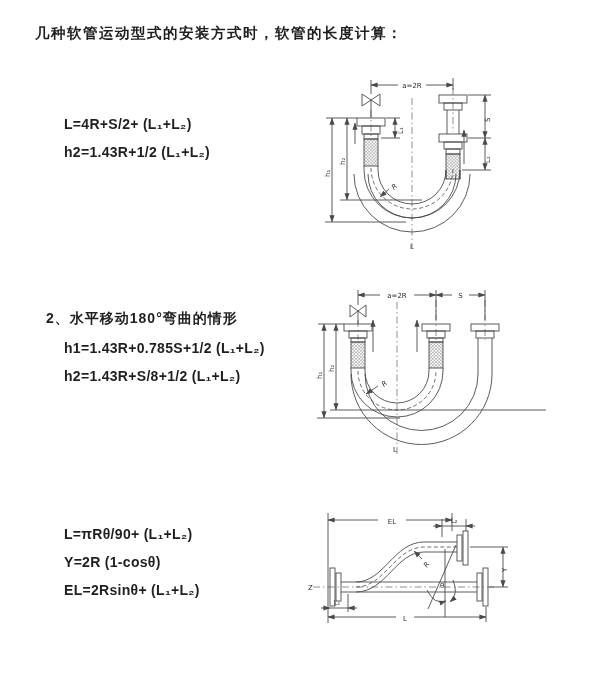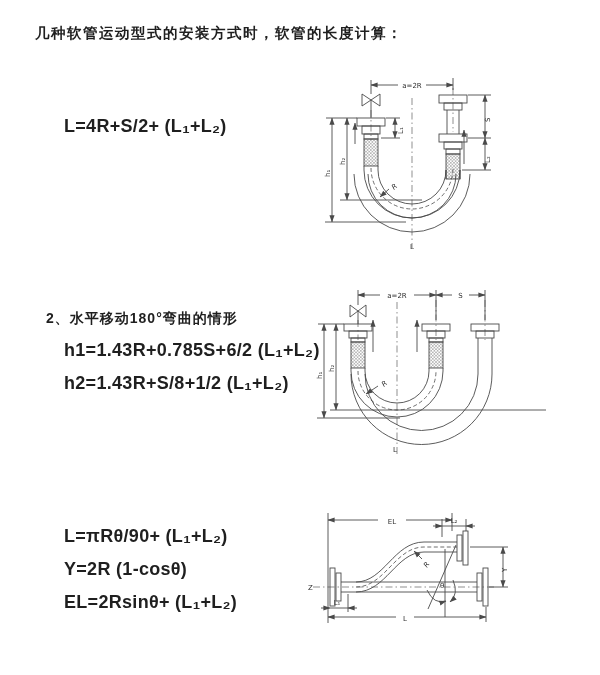--- a/index.html
+++ b/index.html
@@ -5,21 +5,21 @@
   html,body { margin:0; padding:0; }
   body {
     width:600px; height:675px; position:relative; overflow:hidden;
     background:#ffffff; color:#1f1f1f;
     font-family:"Liberation Sans", sans-serif;
   }
   .abs { position:absolute; }
   .title { font-size:14.5px; font-weight:700; letter-spacing:1.5px; }
   .section { width:280px; }
   .heading { font-size:14px; font-weight:700; letter-spacing:1px; white-space:nowrap; }
-  .fline { font-size:18px; font-weight:600; letter-spacing:0.3px; margin:12px 0 0 18px; white-space:nowrap; }
+  .fline { font-size:14px; font-weight:600; letter-spacing:0.3px; margin:12px 0 0 18px; white-space:nowrap; }
   svg.dg { position:absolute; stroke:#4a4a4a; fill:none; stroke-width:0.9; }
   svg.dg text { font-family:"DejaVu Sans", sans-serif; fill:#2e2e2e; stroke:none; font-size:7px; font-weight:normal; letter-spacing:0; }
   .f6 { font-size:6.2px; } .f8 { font-size:8.5px; } .f11 { font-size:11px; font-weight:600; }
   .it { font-style:italic; }
   .cl { stroke-dasharray:7 3 1.5 3; stroke-width:0.7; stroke:#606060; }
   .dsh { stroke-dasharray:4 2.5; stroke-width:0.8; }
 </style>
 </head>
 <body>
 
@@ -31,20 +31,21 @@
     <pattern id="hx" width="3.2" height="3.2" patternUnits="userSpaceOnUse">
       <path d="M0,0 L3.2,3.2 M3.2,0 L0,3.2" stroke="#8a8a8a" stroke-width="0.5" fill="none"></path>
     </pattern>
   </defs>
 </svg>
 
 <div class="abs title" style="left:35px; top:24px;">几种软管运动型式的安装方式时，软管的长度计算：</div>
 
 <div class="abs section" style="left:46px; top:104px;">
   <div class="fline">L=4R+S/2+ (L₁+L₂)</div>
+  <div class="fline">h2=1.43R+1/2 (L₁+L₂)</div>
 </div>
 
 <svg class="dg" style="left:310px; top:70px;" width="270" height="195" viewBox="0 0 270 195">
   <g class="cl">
     <line x1="102" y1="28" x2="102" y2="178"></line>
     <line x1="61" y1="40" x2="61" y2="70"></line>
     <line x1="143" y1="18" x2="143" y2="62"></line>
   </g>
   <g>
     <line x1="61" y1="24" x2="61" y2="10"></line>
@@ -114,21 +115,21 @@
   </g>
   <g>
     <line x1="152" y1="100" x2="181" y2="100"></line>
     <line x1="175" y1="68" x2="175" y2="100" marker-start="url(#ar)" marker-end="url(#ar)"></line>
     <text class="f6" transform="translate(180,93) rotate(-90)">L₂</text>
   </g>
 </svg>
 
 <div class="abs section" style="left:46px; top:310px;">
   <div class="heading">2、水平移动180°弯曲的情形</div>
-  <div class="fline">h1=1.43R+0.785S+6/2 (L₁+L₂)</div>
+  <div class="fline">h1=1.43R+0.785S+1/2 (L₁+L₂)</div>
   <div class="fline">h2=1.43R+S/8+1/2 (L₁+L₂)</div>
 </div>
 
 <svg class="dg" style="left:308px; top:282px;" width="285" height="180" viewBox="0 0 285 180">
   <g class="cl">
     <line x1="89" y1="20" x2="89" y2="172"></line>
     <line x1="128" y1="18" x2="128" y2="58"></line>
     <line x1="177" y1="18" x2="177" y2="58"></line>
     <line x1="50" y1="38" x2="50" y2="58"></line>
   </g>

